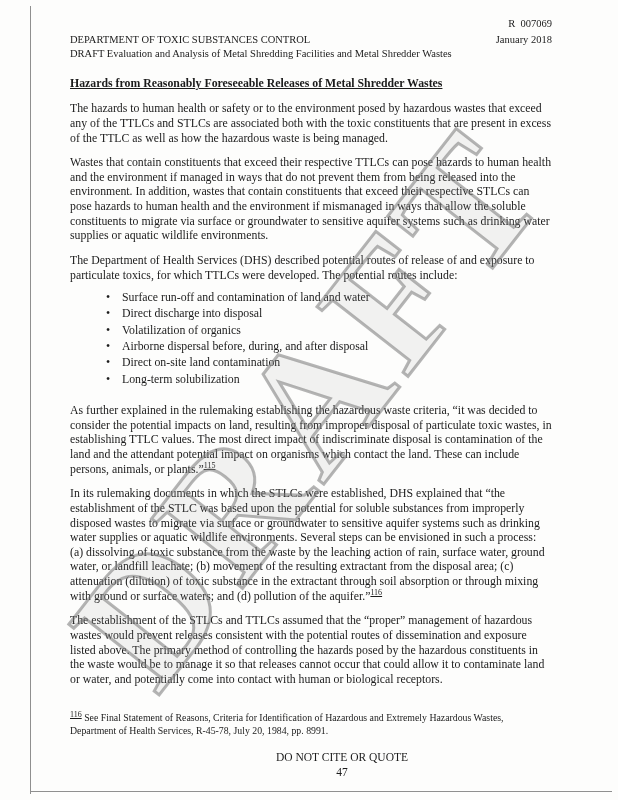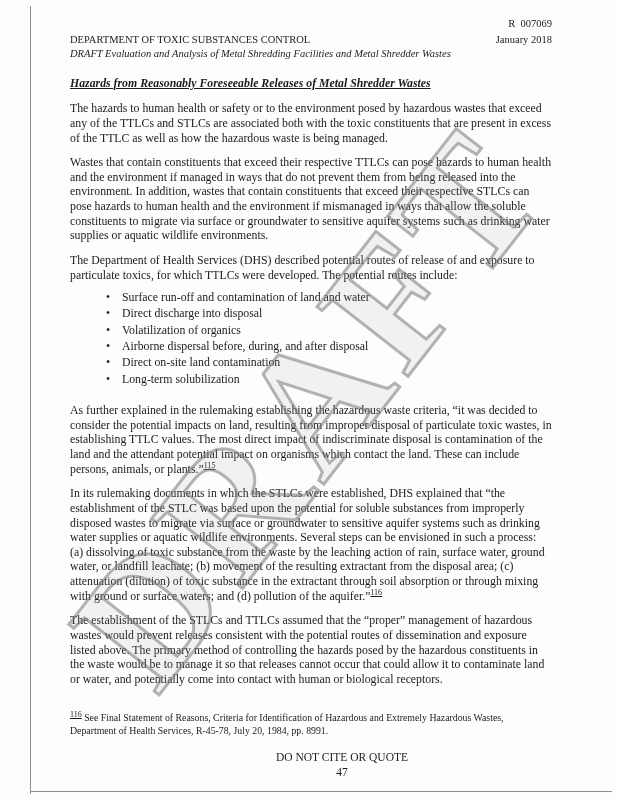--- a/index.html
+++ b/index.html
@@ -34,27 +34,25 @@
   }
   .hdr-row {
     display: flex;
     justify-content: space-between;
     font-size: 10.5px;
     line-height: 1.3;
   }
   .hdr-sub {
     font-size: 10.5px;
     line-height: 1.3;
-    font-style: italic;
   }
   .section-title {
     margin-top: 16px;
     font-size: 11.8px;
     font-weight: bold;
-    font-style: italic;
     text-decoration: underline;
   }
   p.body-par {
     font-size: 11.8px;
     line-height: 1.24;
     margin: 10px 0 0 0;
     text-align: left;
   }
   ul.bullets {
     list-style: none;

